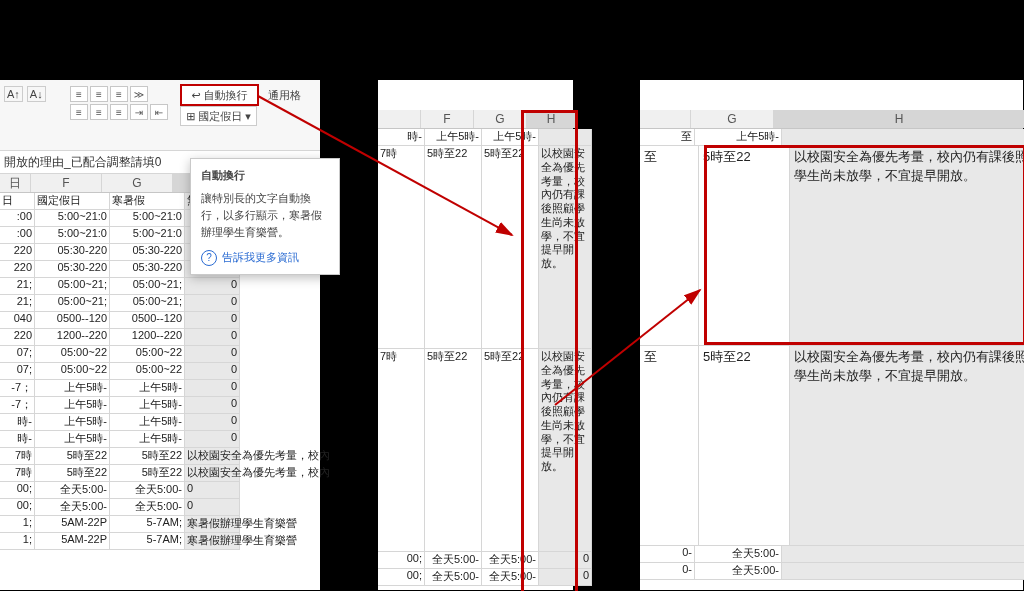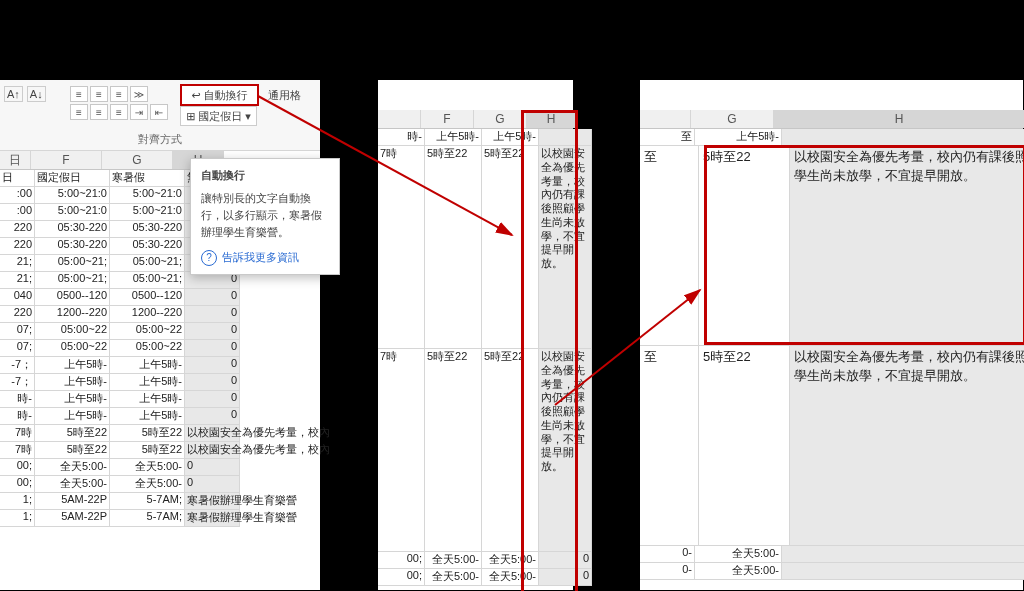--- a/index.html
+++ b/index.html
@@ -95,32 +95,34 @@
     <div class="wrap-btn">
       <span>↩</span>
       <span>自動換行</span>
     </div>
     <div class="merge-btn">
       <span>⊞</span>
       <span>國定假日</span>
       <span>▾</span>
     </div>
     <div class="rib-right">通用格</div>
-    <div class="rib-label">對齊方式</div>
   </div>
 
   <div class="tooltip">
     <div class="tt-title">自動換行</div>
     <div>讓特別長的文字自動換行，以多行顯示，寒暑假辦理學生育樂營。</div>
     <div class="tt-link">
       <span class="q">?</span>
       <span>告訴我更多資訊</span>
     </div>
   </div>
 
+  <div class="fx-bar">
+    <span>開放的理由_已配合調整請填0</span>
+  </div>
 
   <div class="col-head">
     <div class="ch" style="width:30px">日</div>
     <div class="ch" style="width:70px">F</div>
     <div class="ch" style="width:70px">G</div>
     <div class="ch sel" style="width:50px">H</div>
   </div>
 
   <div class="grid" id="p1grid">
         <div class="row">

